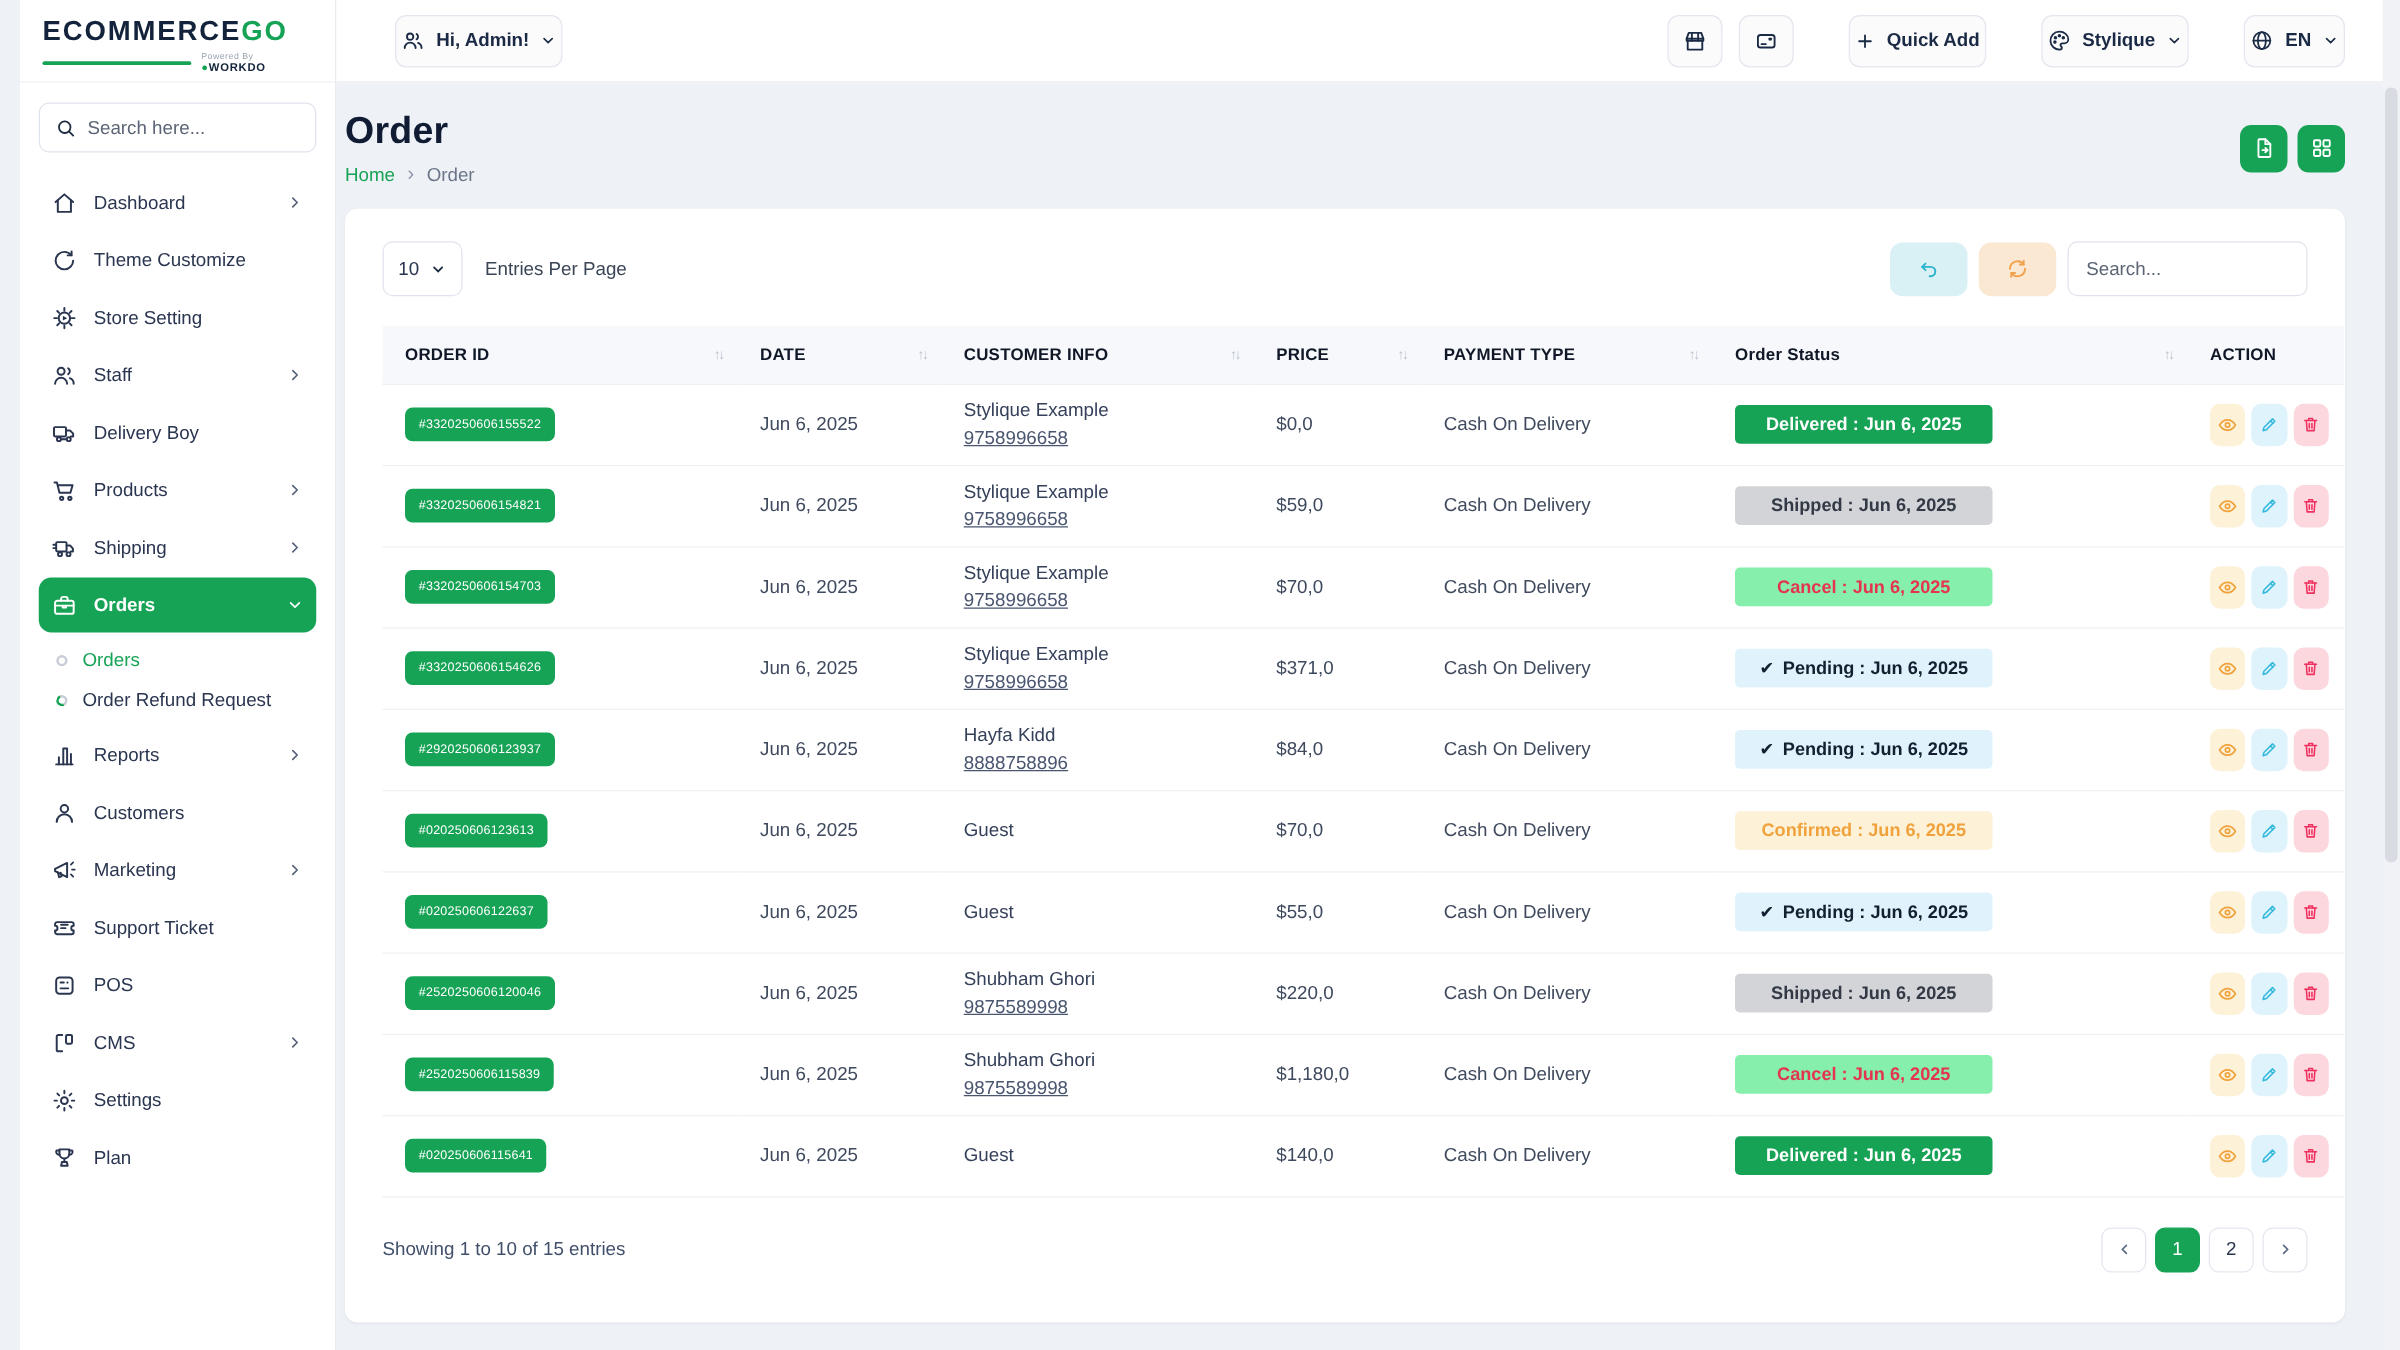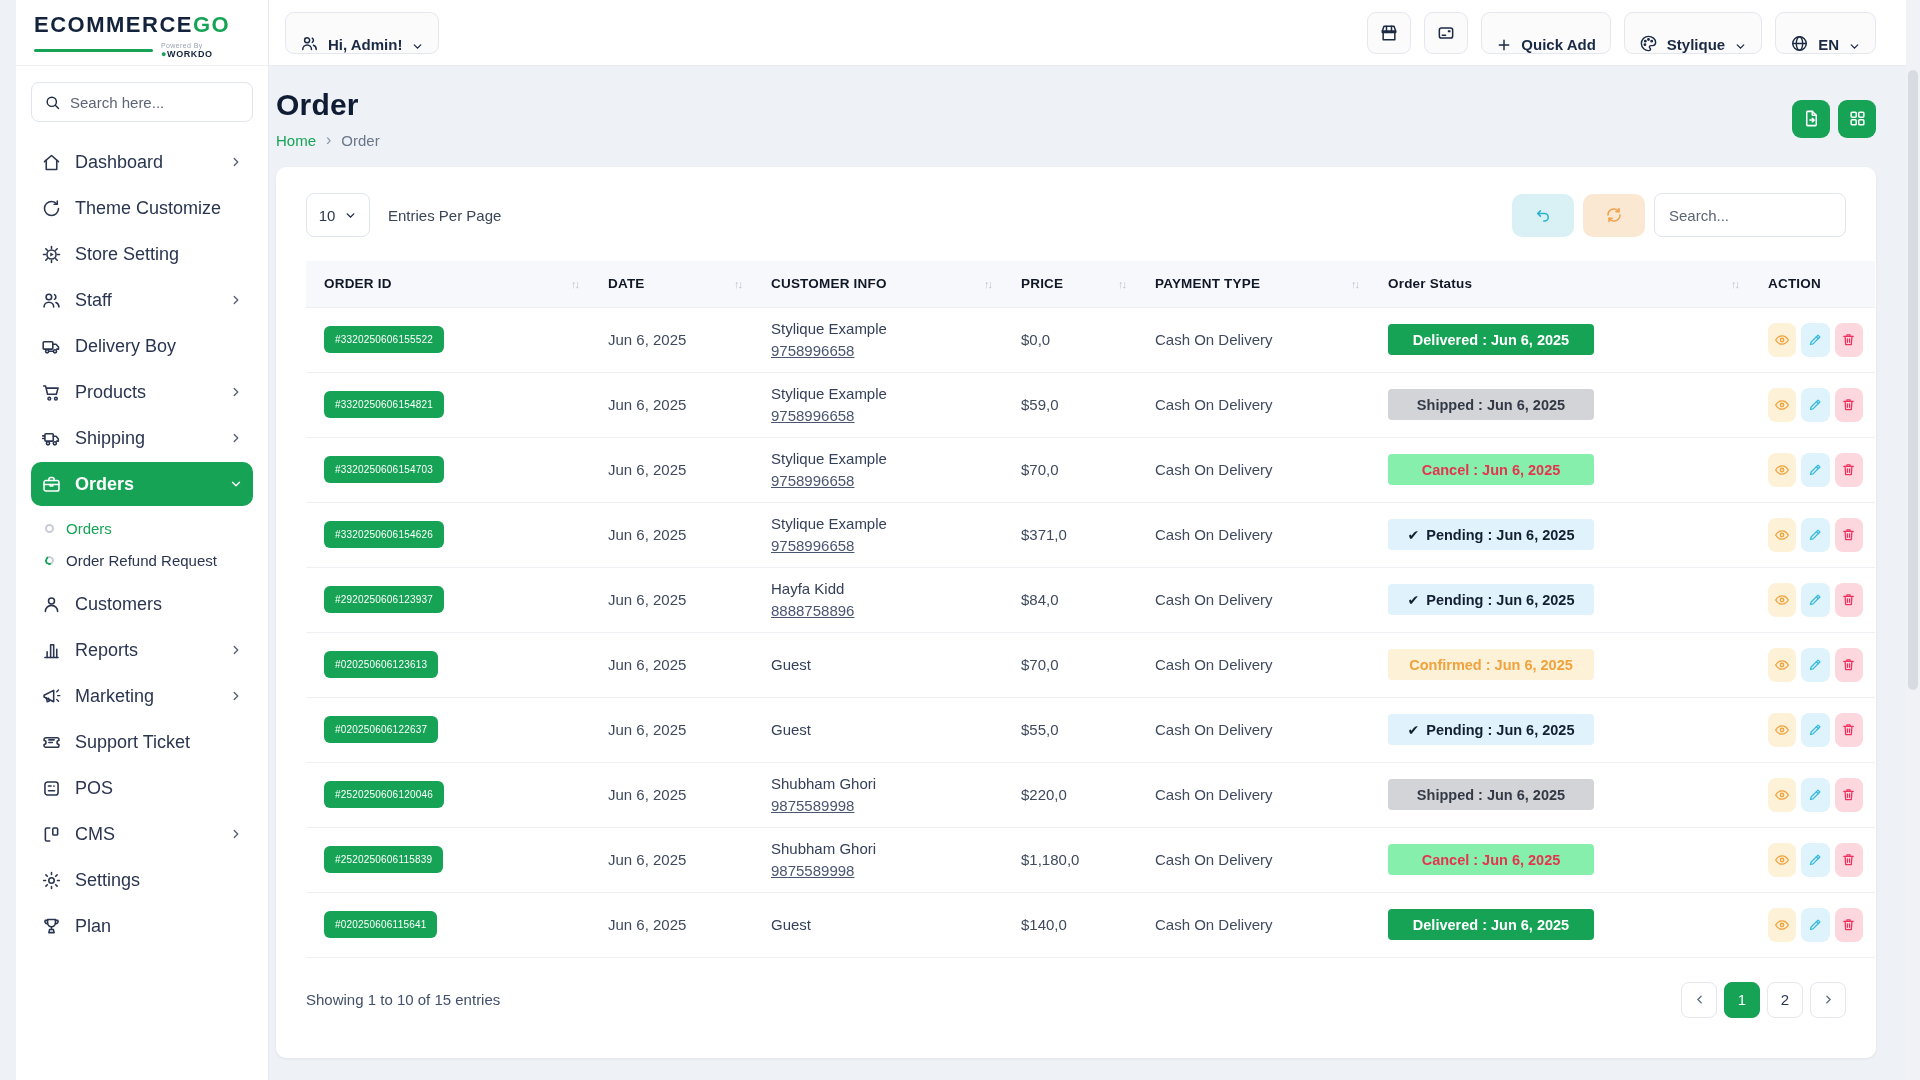--- a/index.html
+++ b/index.html
@@ -33,43 +33,43 @@
     border:none; outline:none; font-size:15px; color:#3a4556; width:100%;
     font-family:inherit; background:transparent;
   }
   .side-search input::placeholder { color:#5c6575; }
 
   .nav { padding:8px 15px 0 15px; }
   .nav-item {
     display:flex; align-items:center; gap:13px; height:44px; margin-bottom:2px;
     padding:0 10px; border-radius:10px; cursor:pointer; color:#2a3550;
   }
-  .nav-item .nv-label { font-size:18px; font-weight:500; flex:1; white-space:nowrap; }
+  .nav-item .nv-label { font-size:15px; font-weight:500; flex:1; white-space:nowrap; }
   .nav-item .nv-icon { width:21px; height:21px; color:#2a3550; }
   .nav-item .nv-chevron { color:#56617a; }
   .nav-item.active { background:#17a356; color:#fff; }
   .nav-item.active .nv-icon, .nav-item.active .nv-chevron { color:#fff; }
   .nav-item.active .nv-label { font-weight:700; }
 
   .submenu { padding:4px 0 6px 14px; }
   .sub-item { display:flex; align-items:center; gap:12px; height:32px; cursor:pointer; }
   .sub-bullet { width:9px; height:9px; border-radius:50%; border:2.5px solid #c7ccd6; position:relative; }
   .sub-bullet.green { border-color:#c7ccd6; border-bottom-color:#17a356; border-left-color:#17a356; transform:rotate(20deg); }
   .sub-label { font-size:15px; color:#2a3550; font-weight:500; }
   .sub-item.active .sub-label { color:#17a356; }
 
   
   .topbar {
     position:absolute; left:253px; top:0; width:1667px; height:66px; background:#fff;
     border-bottom:1px solid #e9ebf1; display:flex; align-items:center; padding:0 44px 0 32px;
   }
   .tb-btn {
-    display:flex; align-items:flex-end; gap:9px; height:42px; border:1px solid #e4e7ee;
-    border-radius:9px; background:#fbfbfc; padding:0 14px; font-size:15px; font-weight:600;
-    color:#1b2a44; cursor:pointer; white-space:nowrap;
+    display:flex; align-items:center; gap:9px; height:42px; border:1px solid #e4e7ee;
+    border-radius:9px; background:#fbfbfc; padding:0 4px; font-size:15px; font-weight:600;
+    color:#1b2a44; cursor:pointer; white-space:nowrap;margin-left:31px;
   }
   .tb-btn svg { color:#1b2a44; }
   .tb-right { margin-left:auto; display:flex; align-items:center; gap:13px; }
   .tb-icon-btn {
     width:44px; height:42px; border:1px solid #e4e7ee; border-radius:9px; background:#fbfbfc;
     display:flex; align-items:center; justify-content:center; cursor:pointer; color:#1b2a44;
   }
 
   
   .main { position:absolute; left:253px; top:66px; width:1667px; height:1014px; padding:22px 44px 0 23px; }
@@ -290,39 +290,39 @@
           <span class="sub-label">Orders</span>
         </div>
         <div class="sub-item">
           <span class="sub-bullet green"></span>
           <span class="sub-label">Order Refund Request</span>
         </div>
       </div>
       <div class="nav-item">
         <span class="nv-icon">
           <svg width="21" height="21" viewBox="0 0 24 24" fill="none" stroke="currentColor" stroke-width="1.8" stroke-linecap="round" stroke-linejoin="round">
-            <circle cx="12" cy="8" r="3.4"></circle>
-            <path d="M5 20c0-3.9 3.1-7 7-7s7 3.1 7 7"></path>
-          </svg>
-        </span>
-        <span class="nv-label">Customers</span>
-      </div>
-      <div class="nav-item">
-        <span class="nv-icon">
-          <svg width="21" height="21" viewBox="0 0 24 24" fill="none" stroke="currentColor" stroke-width="1.8" stroke-linecap="round" stroke-linejoin="round">
             <path d="M4.5 20h15"></path>
             <path d="M7 20v-6.5M11 20V5.5h3.5V20M18 20v-9.5"></path>
           </svg>
         </span>
         <span class="nv-label">Reports</span>
         <span class="nv-chevron">
           <svg width="14" height="14" viewBox="0 0 24 24" fill="none" stroke="currentColor" stroke-width="2.3" stroke-linecap="round" stroke-linejoin="round">
             <path d="M9 6l6 6-6 6"></path>
           </svg>
         </span>
+      </div>
+      <div class="nav-item">
+        <span class="nv-icon">
+          <svg width="21" height="21" viewBox="0 0 24 24" fill="none" stroke="currentColor" stroke-width="1.8" stroke-linecap="round" stroke-linejoin="round">
+            <circle cx="12" cy="8" r="3.4"></circle>
+            <path d="M5 20c0-3.9 3.1-7 7-7s7 3.1 7 7"></path>
+          </svg>
+        </span>
+        <span class="nv-label">Customers</span>
       </div>
       <div class="nav-item">
         <span class="nv-icon">
           <svg width="21" height="21" viewBox="0 0 24 24" fill="none" stroke="currentColor" stroke-width="1.8" stroke-linecap="round" stroke-linejoin="round">
             <path d="M3.5 10.5l11-5.5v13l-11-5.5v-2z"></path>
             <path d="M6 13.5l1.2 4.5 2.3-.8-.9-3.2"></path>
             <path d="M18 6.5l2-2M19 11h2.5M18 15.5l2 2" stroke-width="1.6"></path>
           </svg>
         </span>
         <span class="nv-label">Marketing</span>

